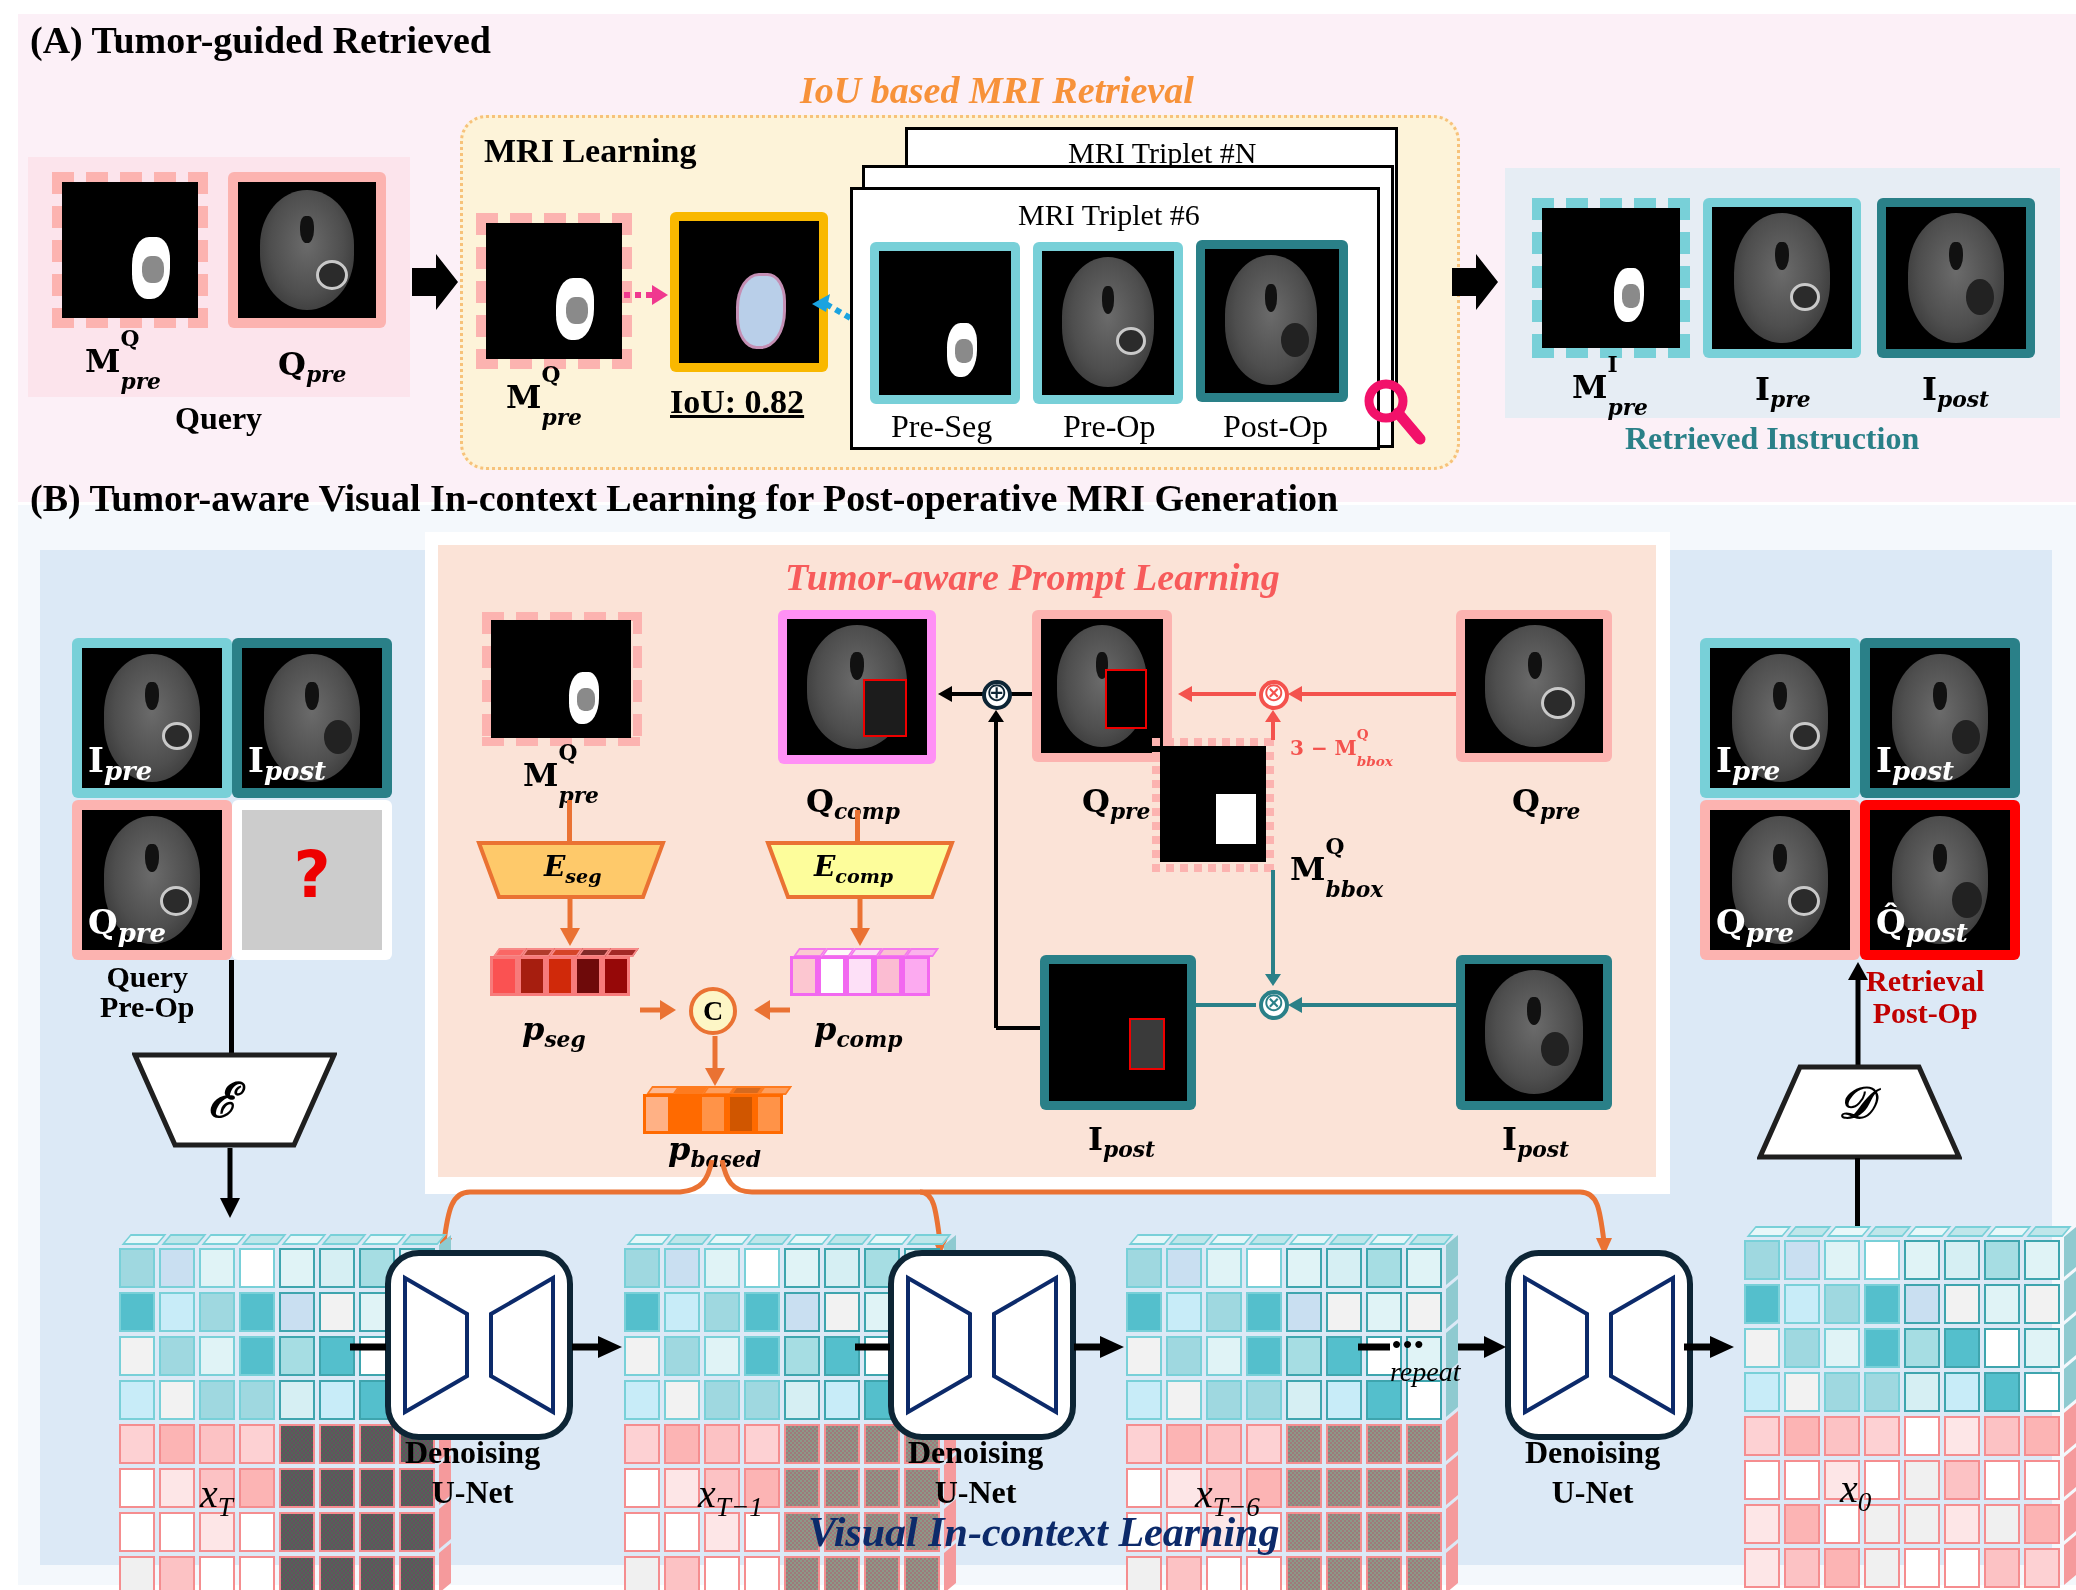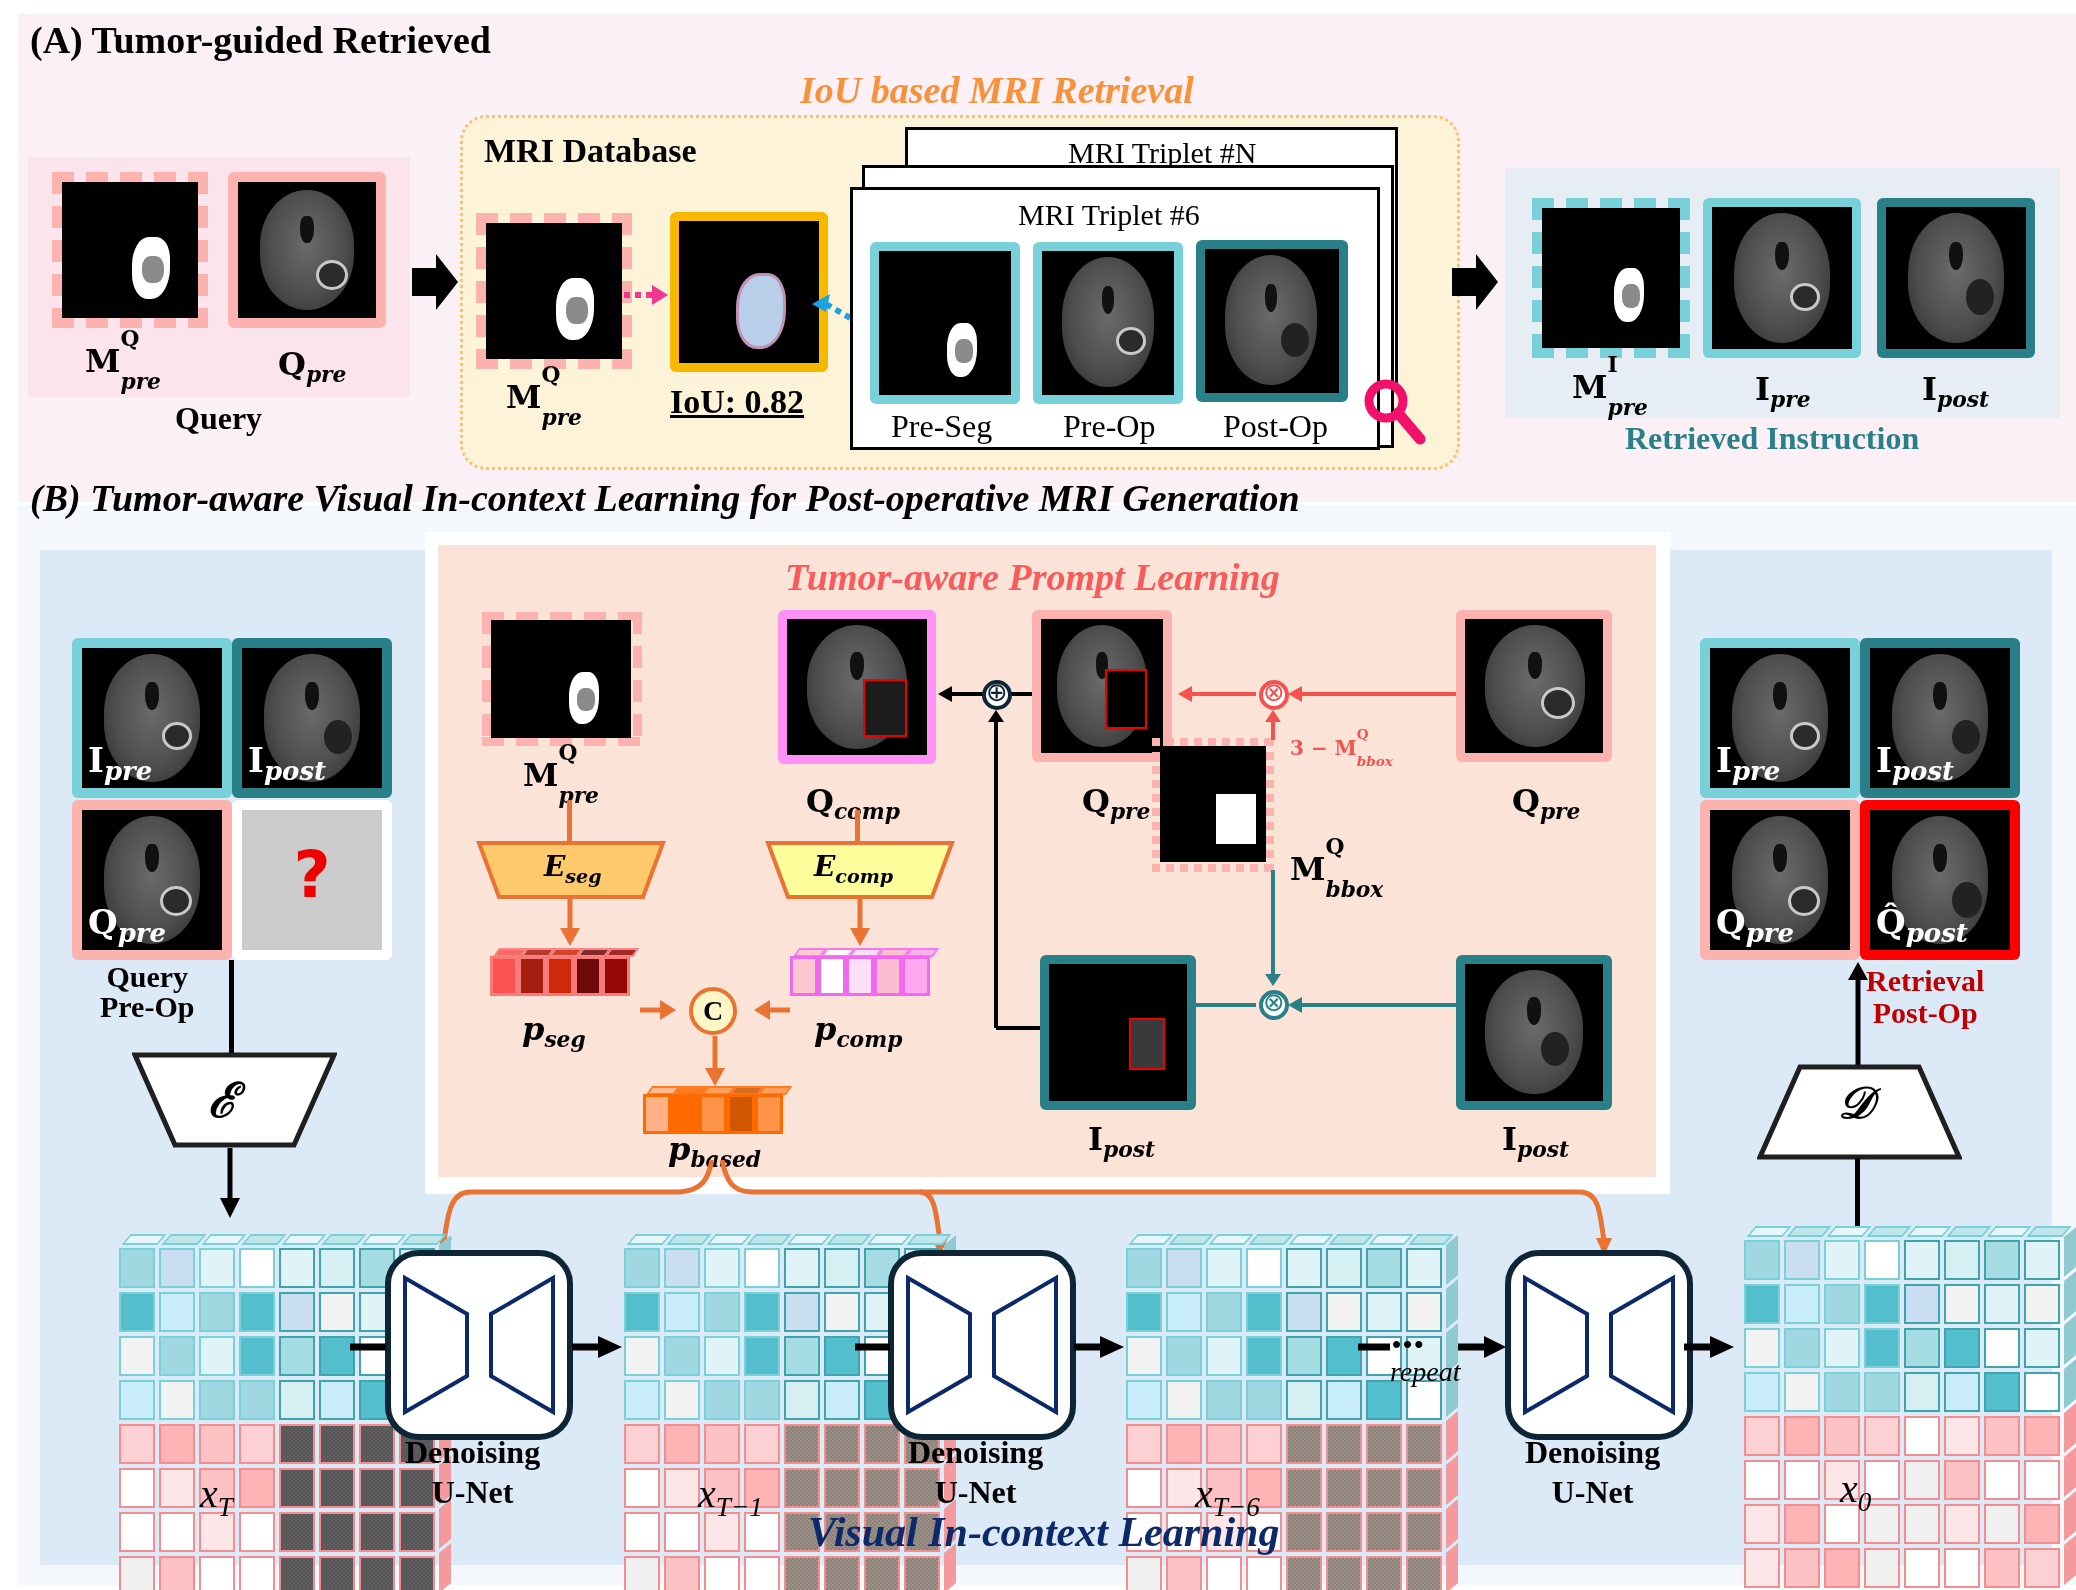--- a/index.html
+++ b/index.html
@@ -62,21 +62,21 @@
 </div>
 <div class="label math" style="left:85px;top:342px;font-size:32px;"><span>M</span><span style="position:relative;"><sup style="position:absolute;left:0;top:-16px;">Q</sup><sub class="it" style="position:relative;top:10px;">pre</sub></span></div>
 <div class="label math" style="left:278px;top:345px;font-size:32px;"><span>Q</span><sub class="it">pre</sub></div>
 <div class="label serif-b" style="left:175px;top:400px;font-size:32px;">Query</div>
 
 <svg class="abs" style="left:412px;top:254px;" width="50" height="56">
     <polygon points="0,14 24,14 24,0 46,28 24,56 24,42 0,42" fill="#000"></polygon>
   </svg>
 
 <div class="abs" style="left:460px;top:115px;width:1000px;height:355px;background:#fdf3d9;border:3px dotted #f7c27a;border-radius:26px;box-sizing:border-box;"></div>
-<div class="abs serif-b" style="left:484px;top:132px;font-size:34px;">MRI Database</div>
+<div class="abs serif-b" style="left:484px;top:132px;font-size:34px;">MRI Learning</div>
 
 <div class="tile" style="left:476px;top:213px;width:156px;height:156px;">
   <div class="abs dashed-pink" style="left:0;top:0;width:156px;height:10px;"></div>
   <div class="abs dashed-pink" style="left:0;top:146px;width:156px;height:10px;"></div>
   <div class="abs" style="left:0;top:0;width:10px;height:156px;background:repeating-linear-gradient(180deg,#fcb3b0 0 22px,transparent 22px 34px);"></div>
   <div class="abs" style="left:146px;top:0;width:10px;height:156px;background:repeating-linear-gradient(180deg,#fcb3b0 0 22px,transparent 22px 34px);"></div>
   <div class="img" style="left:10px;top:10px;width:136px;height:136px;">
       <div class="seg" style="left:70px;top:55px;width:38px;height:62px;"></div>
     </div>
 </div>
@@ -161,21 +161,21 @@
       <div class="cavity" style="left:80px;top:72px;width:28px;height:36px;"></div>
     </div>
 </div>
 <div class="label math" style="left:1572px;top:368px;font-size:32px;"><span>M</span><span style="position:relative;"><sup style="position:absolute;left:0;top:-16px;">I</sup><sub class="it" style="position:relative;top:10px;">pre</sub></span></div>
 <div class="label math" style="left:1755px;top:370px;font-size:32px;"><span>I</span><sub class="it">pre</sub></div>
 <div class="label math" style="left:1922px;top:370px;font-size:32px;"><span>I</span><sub class="it">post</sub></div>
 <div class="label serif-b" style="left:1625px;top:420px;font-size:32px;color:#2a8088;">Retrieved Instruction</div>
 
 <div id="secB" class="abs"></div>
 <div id="secB-inner" class="abs"></div>
-<div class="abs section-title serif" style="left:30px;top:476px;font-style:italic;">(B) Tumor-aware Visual In-context Learning for Post-operative MRI Generation</div>
+<div class="abs section-title serif" style="left:30px;top:476px;">(B) Tumor-aware Visual In-context Learning for Post-operative MRI Generation</div>
 
 <div class="tile cyan" style="left:72px;top:638px;width:160px;height:160px;">
   <div class="img" style="left:10px;top:10px;width:140px;height:140px;">
       <div class="brain" style="left:22px;top:6px;width:96px;height:128px;"></div>
       <div class="lesion" style="left:80px;top:74px;width:24px;height:22px;"></div>
   <div class="tile-label" style="left:6px;top:92px;"><span>I</span><sub>pre</sub></div>
     </div>
 </div>
 <div class="tile teal" style="left:232px;top:638px;width:160px;height:160px;">
   <div class="img" style="left:10px;top:10px;width:140px;height:140px;">

